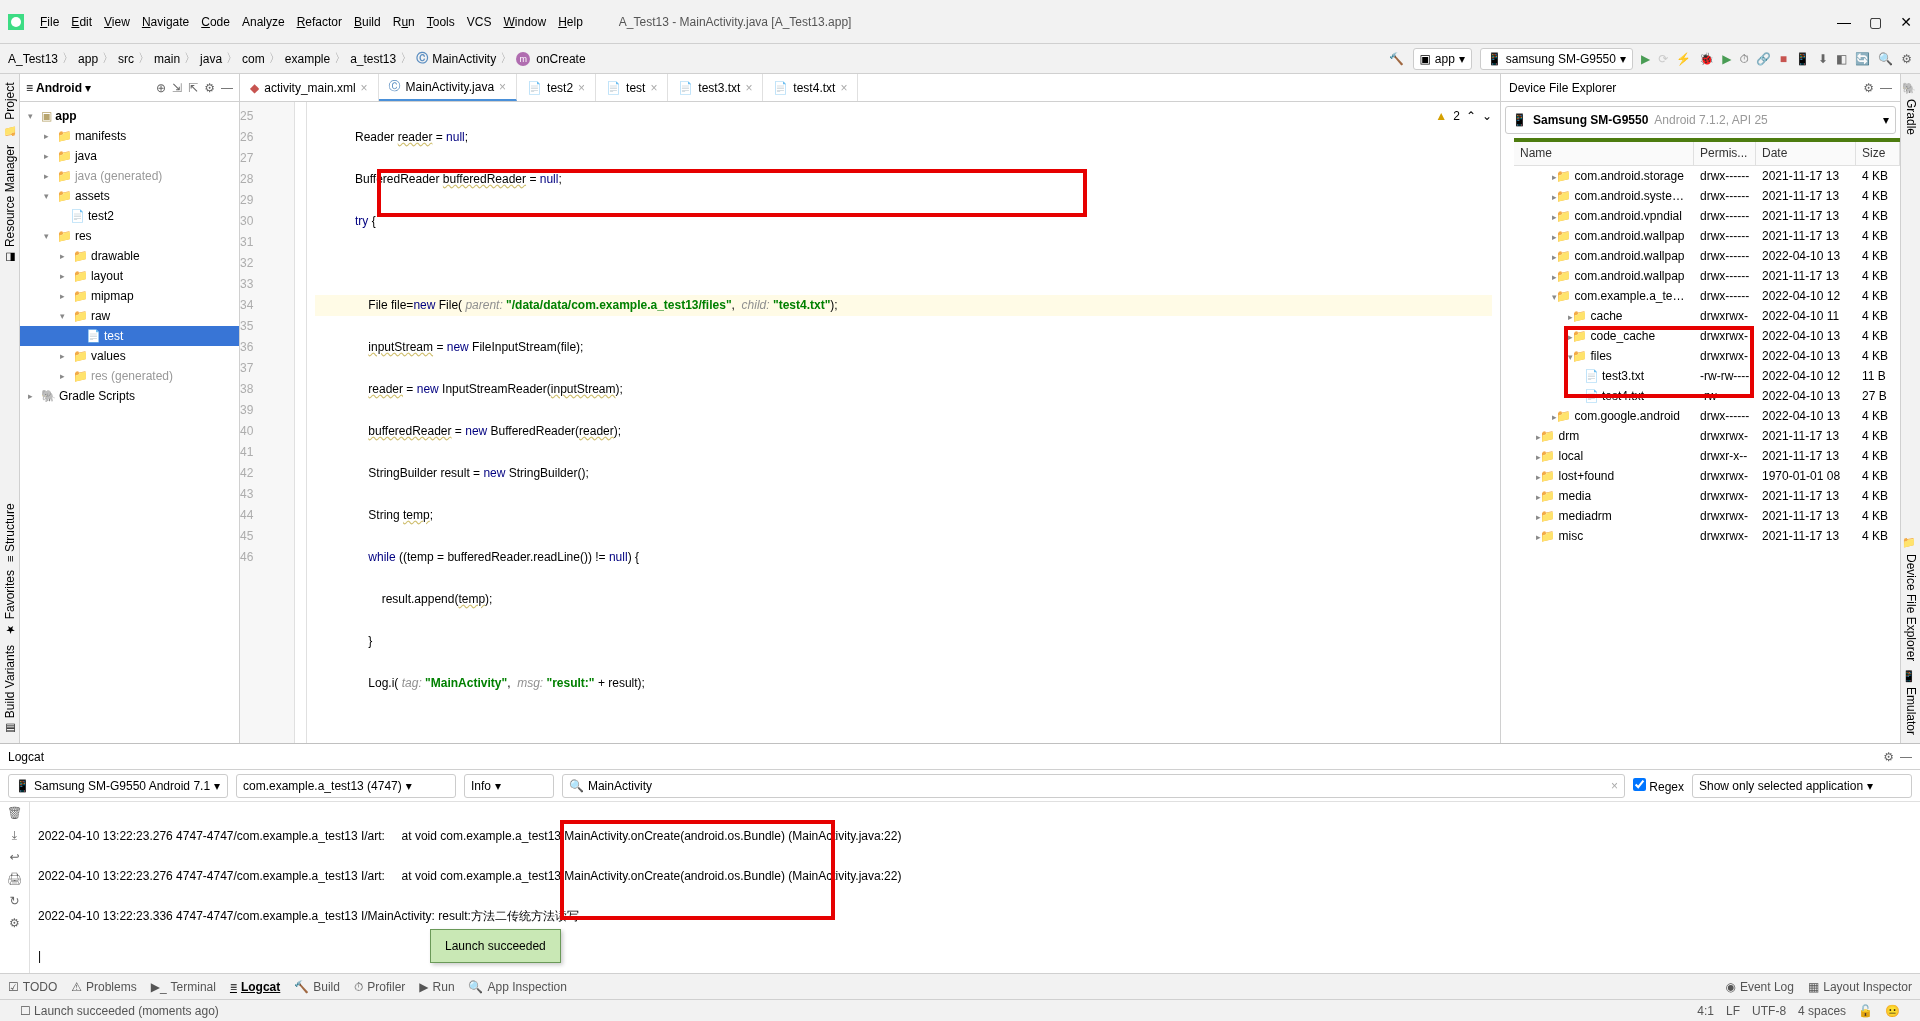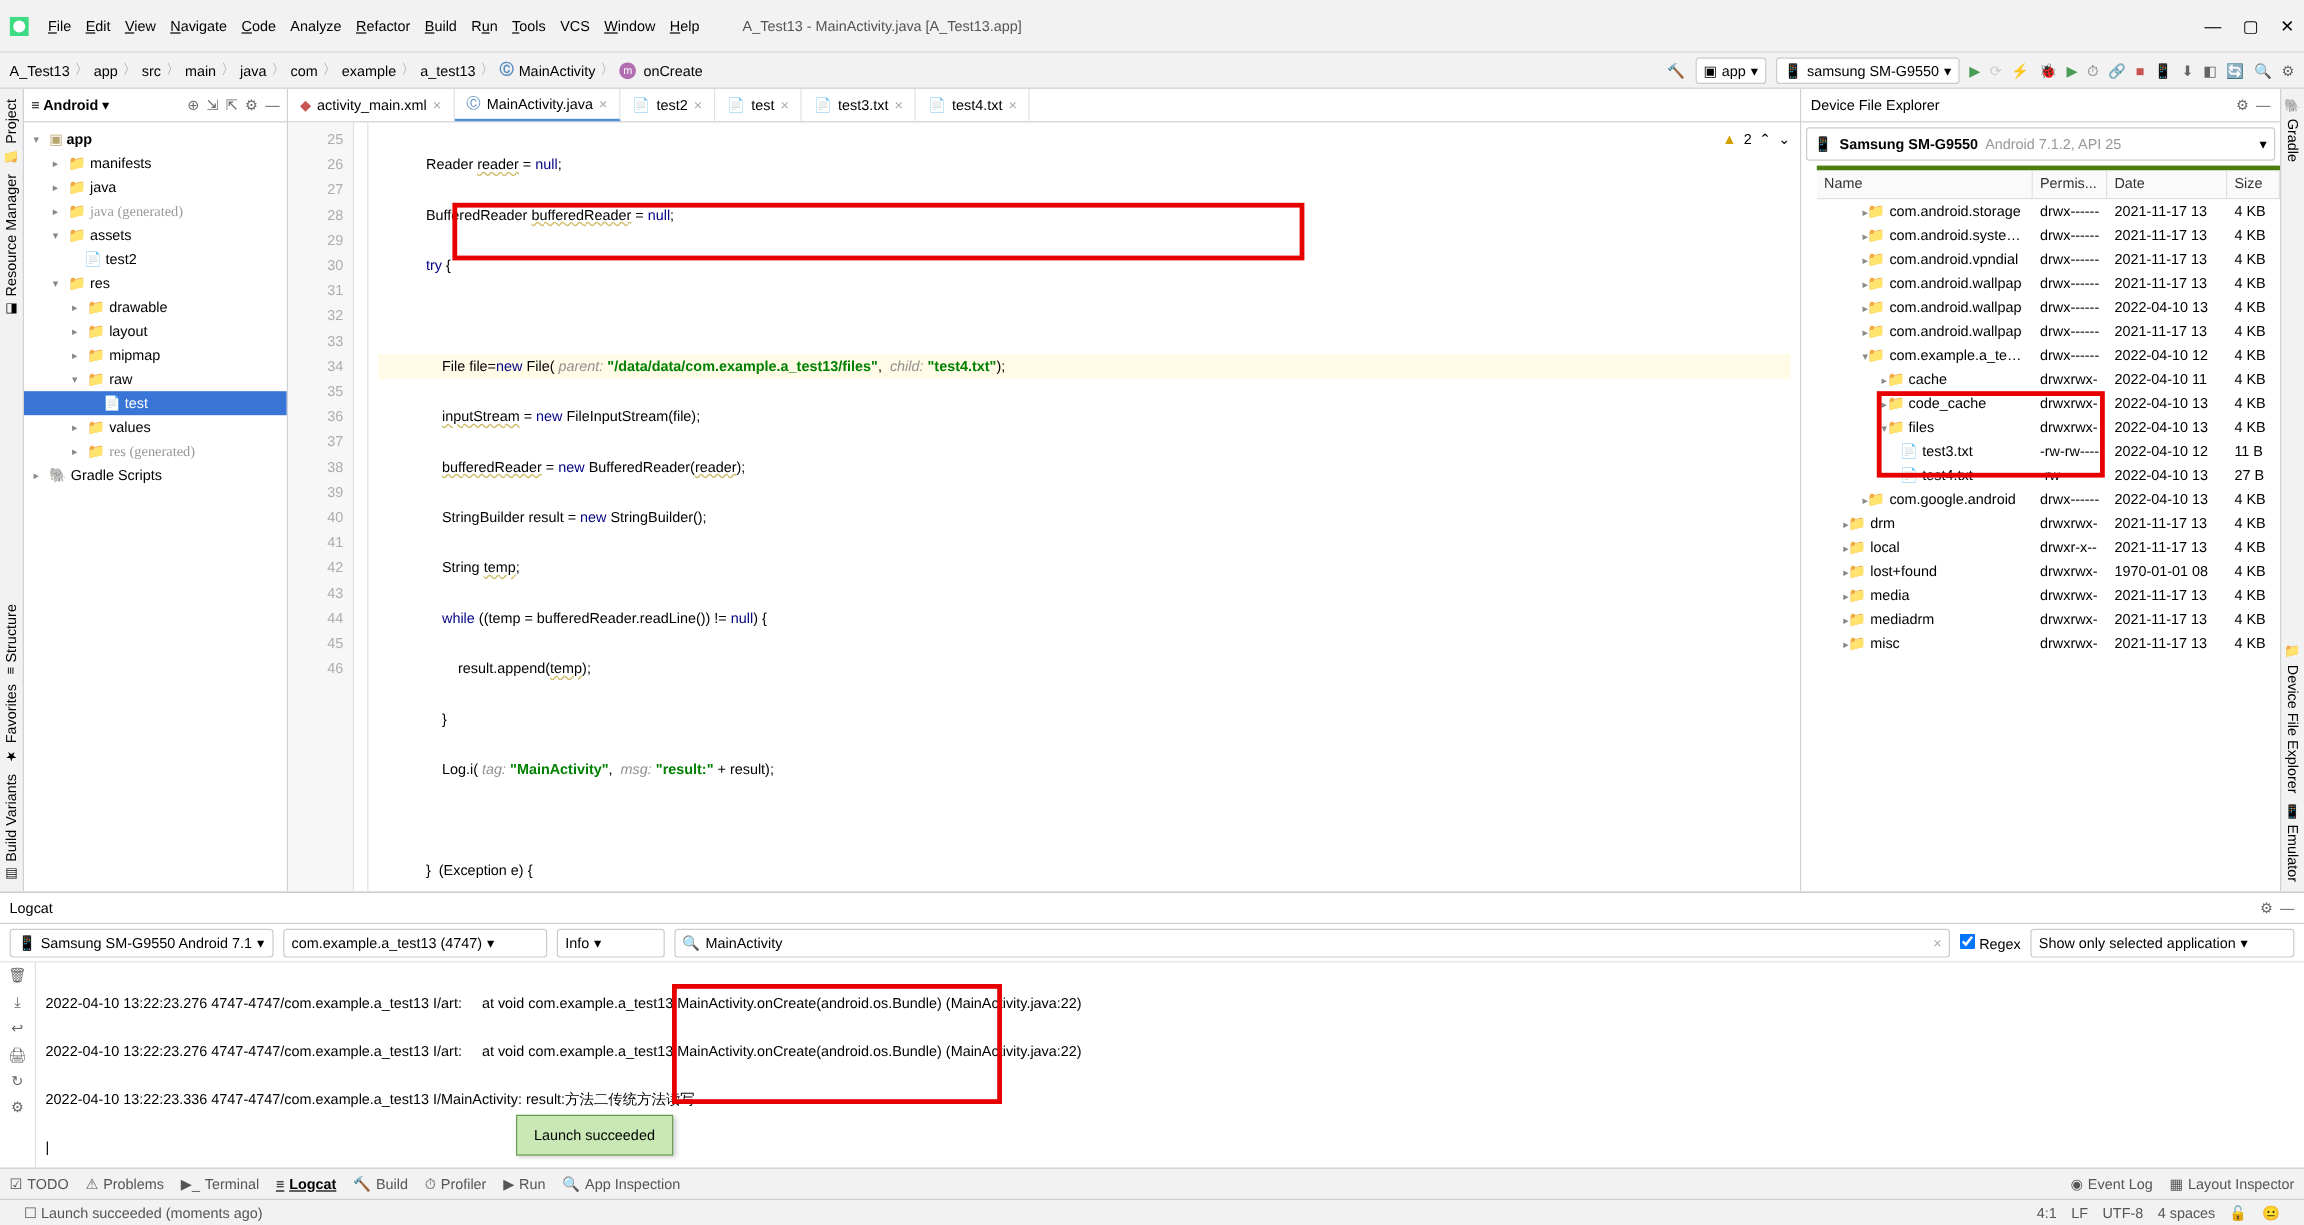--- a/index.html
+++ b/index.html
@@ -31,31 +31,31 @@
 .project-panel { width: 220px; background: #fff; border-right: 1px solid #d0d0d0; display: flex; flex-direction: column; }
 .project-header { height: 28px; display: flex; align-items: center; padding: 0 6px; border-bottom: 1px solid #d0d0d0; gap: 6px; }
 .project-header .dropdown { display: flex; align-items: center; gap: 3px; cursor: pointer; }
 .project-header .hdr-icon { cursor: pointer; color: #666; }
 .project-tree { flex: 1; overflow: auto; padding: 4px 0; }
 .tree-node { display: flex; align-items: center; height: 20px; padding-left: 8px; cursor: pointer; gap: 3px; white-space: nowrap; }
 .tree-node.selected { background: #3875d6; color: white; }
 .tree-node .arrow { width: 10px; color: #888; font-size: 9px; }
 .tree-node .folder-icon { color: #b8a56e; }
 .tree-node .file-icon { color: #666; }
-.tree-node .generated { color: #999; font-family: Liberation Serif, serif; }
+.tree-node .generated { color: #999; }
 .editor-area { flex: 1; display: flex; flex-direction: column; background: #fff; }
 .editor-tabs { height: 28px; display: flex; align-items: center; border-bottom: 1px solid #d0d0d0; }
 .editor-tab { height: 100%; padding: 0 10px; display: flex; align-items: center; gap: 5px; border-right: 1px solid #e0e0e0; cursor: pointer; }
 .editor-tab.active { border-bottom: 2px solid #4a90d9; }
 .editor-tab .close { color: #aaa; }
 .editor-tab .xml-icon { color: #c75450; }
 .editor-tab .java-icon { color: #5b8ec1; }
 .editor-tab .txt-icon { color: #888; }
 .editor-body { flex: 1; display: flex; position: relative; overflow: hidden; font-family: "Consolas", monospace; font-size: 13px; }
-.gutter-col { width: 55px; background: #f7f7f7; border-right: 1px solid #e0e0e0; text-align: right; padding: 4px 8px 4px 0; color: #adadad; line-height: 21px; }
+.gutter-col { width: 55px; background: #f7f7f7; border-right: 1px solid #e0e0e0; text-align: left; padding: 4px 8px 4px 0; color: #adadad; line-height: 21px; }
 .fold-col { width: 12px; border-right: 1px solid #e0e0e0; }
 .code-col { flex: 1; padding: 4px 8px; line-height: 21px; position: relative; white-space: pre; overflow: hidden; }
 .code-col .kw { color: #000080; font-weight: normal; }
 .code-col .str { color: #008000; font-weight: bold; }
 .code-col .hint { color: #909090; font-style: italic; }
 .code-col .id { text-decoration: underline wavy #d0c070; }
 .code-col .highlight-line { background: #fffbe6; }
 .code-warnings { position: absolute; top: 4px; right: 8px; display: flex; gap: 6px; align-items: center; }
 .redbox { position: absolute; border: 4px solid #e60000; pointer-events: none; }
 .device-panel { width: 400px; background: #fff; border-left: 1px solid #d0d0d0; display: flex; flex-direction: column; }
@@ -325,20 +325,21 @@
           <div>46</div>
       </div>
       <div class="fold-col"></div>
       <div class="code-col">
 <div>            Reader <span class="id">reader</span> = <span class="kw">null</span>;</div>
 <div>            BufferedReader <span class="id">bufferedReader</span> = <span class="kw">null</span>;</div>
 <div>            <span class="kw">try</span> {</div>
 <div> </div>
 <div class="highlight-line"><span>                File file=</span><span class="kw">new</span><span> File( </span><span class="hint">parent:</span> <span class="str">"/data/data/com.example.a_test13/files"</span><span>,  </span><span class="hint">child:</span> <span class="str">"test4.txt"</span><span>);</span></div>
 <div>                <span class="id">inputStream</span> = <span class="kw">new</span> FileInputStream(file);</div>
+<div>                <span class="id">reader</span> = <span class="kw">new</span> InputStreamReader(<span class="id">inputStream</span>);</div>
 <div>                <span class="id">bufferedReader</span> = <span class="kw">new</span> BufferedReader(<span class="id">reader</span>);</div>
 <div>                StringBuilder result = <span class="kw">new</span> StringBuilder();</div>
 <div>                String <span class="id">temp</span>;</div>
 <div>                <span class="kw">while</span> ((temp = bufferedReader.readLine()) != <span class="kw">null</span>) {</div>
 <div>                    result.append(<span class="id">temp</span>);</div>
 <div>                }</div>
 <div><span>                Log.i( </span><span class="hint">tag:</span> <span class="str">"MainActivity"</span><span>,  </span><span class="hint">msg:</span> <span class="str">"result:"</span><span> + result);</span></div>
 <div> </div>
 <div>            }  (Exception e) {</div>
 

